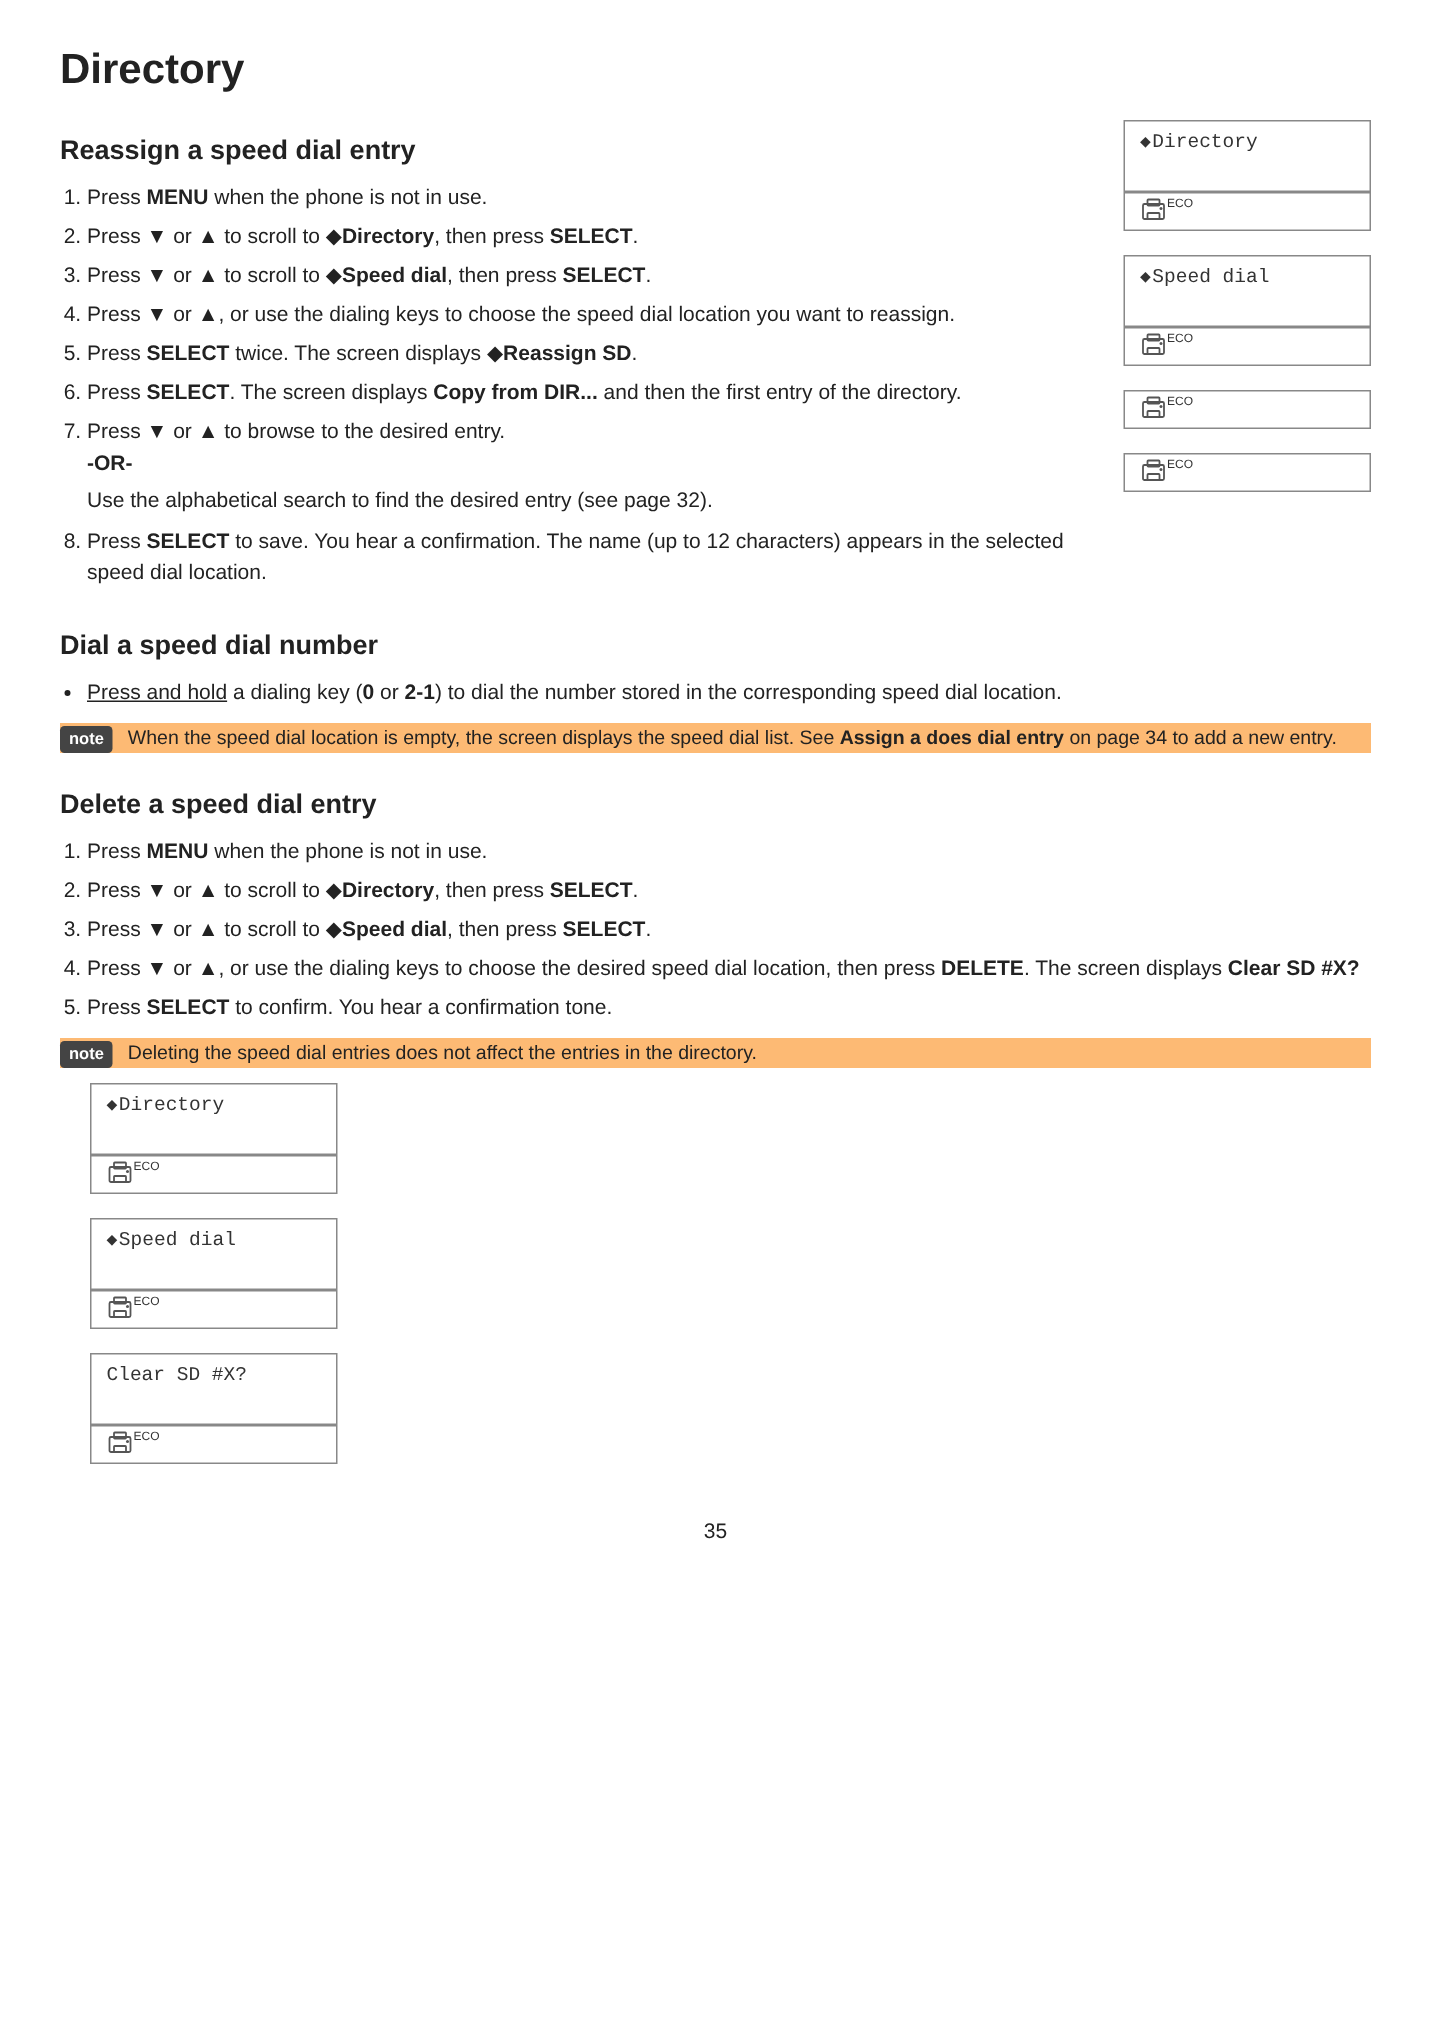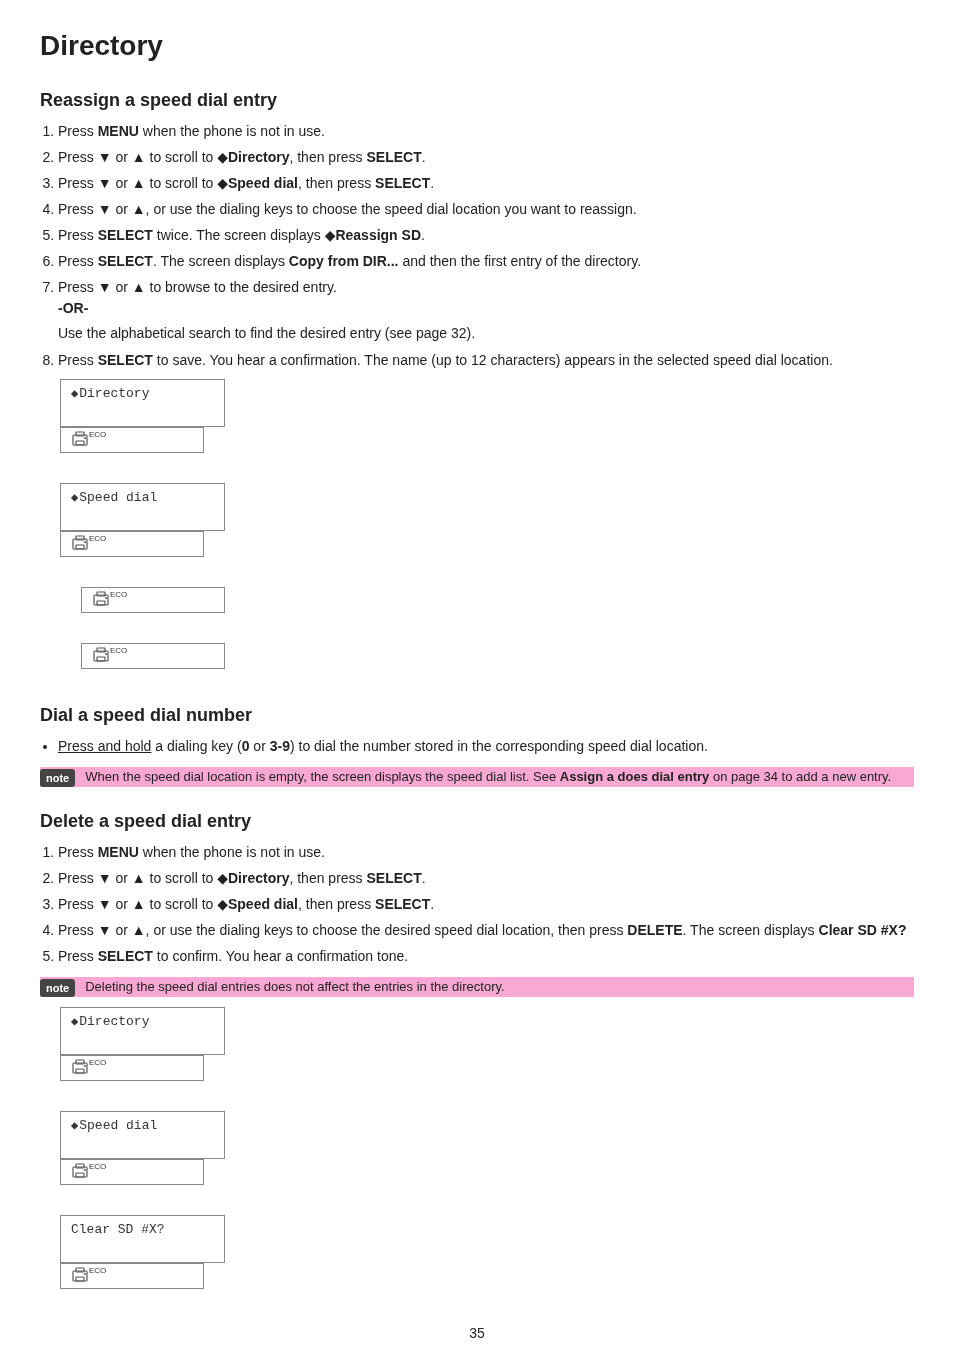--- a/index.html
+++ b/index.html
@@ -18,35 +18,35 @@
       margin-bottom: 18px;
     }
     h2.section-title {
       font-size: 18px;
       font-weight: bold;
       margin-bottom: 10px;
       margin-top: 10px;
     }
     .main-layout {
       display: flex;
-      flex-direction: column;
+      flex-direction: row;
       gap: 0;
     }
     .content-col {
       flex: 1 1 0;
       min-width: 0;
     }
     .screens-col {
       width: 185px;
       flex-shrink: 0;
       display: flex;
       flex-direction: column;
       align-items: flex-end;
       padding-left: 10px;
-      gap: 14px;
+      gap: 0;
     }
     ol {
       margin-left: 18px;
       margin-bottom: 8px;
     }
     ol li {
       margin-bottom: 5px;
       line-height: 1.5;
     }
     ul {
@@ -69,21 +69,21 @@
       margin-bottom: 4px;
     }
     .or-text {
       margin-left: 0;
       line-height: 1.5;
     }
     .note-box {
       display: flex;
       flex-direction: row;
       align-items: flex-start;
-      background: #f9a8d4;
+      background: #fdba74;
       border: none;
       margin: 10px 0 10px 0;
       gap: 10px;
     }
     .note-label {
       background: #444;
       color: #fff;
       font-size: 11px;
       font-weight: bold;
       padding: 2px 6px;
@@ -110,21 +110,21 @@
       padding: 6px 10px 4px 10px;
       font-family: 'Courier New', monospace;
       font-size: 13px;
       color: #333;
       margin-bottom: 0;
       position: relative;
     }
     .eco-icon-row {
       border: 1.5px solid #888;
       background: #fff;
-      width: 144px;
+      width: 165px;
       padding: 2px 27px 4px 10px;
       display: flex;
       align-items: center;
       gap: 2px;
       margin-bottom: 8px;
     }
     .eco-icon {
       display: inline-flex;
       align-items: flex-start;
       position: relative;
@@ -247,21 +247,21 @@
         </span>
       </div>
     </div>
   </div>
 </div>
 
 <div class="dial-section">
   <h2 class="section-title">Dial a speed dial number</h2>
   <ul>
     <li>
-      <span class="underline">Press and hold</span> a dialing key (<span class="bold">0</span> or <span class="bold">3-9</span>) to dial the number stored in the corresponding speed dial location.
+      <span class="underline">Press and hold</span> a dialing key (<span class="bold">0</span> or <span class="bold">2-1</span>) to dial the number stored in the corresponding speed dial location.
     </li>
   </ul>
   <div class="note-box">
     <span class="note-label">note</span>
     <span class="note-text">When the speed dial location is empty, the screen displays the speed dial list. See <span class="bold">Assign a does dial entry</span> on page 34 to add a new entry.</span>
   </div>
 </div>
 
 <div class="bottom-layout">
   <div class="content-col">

